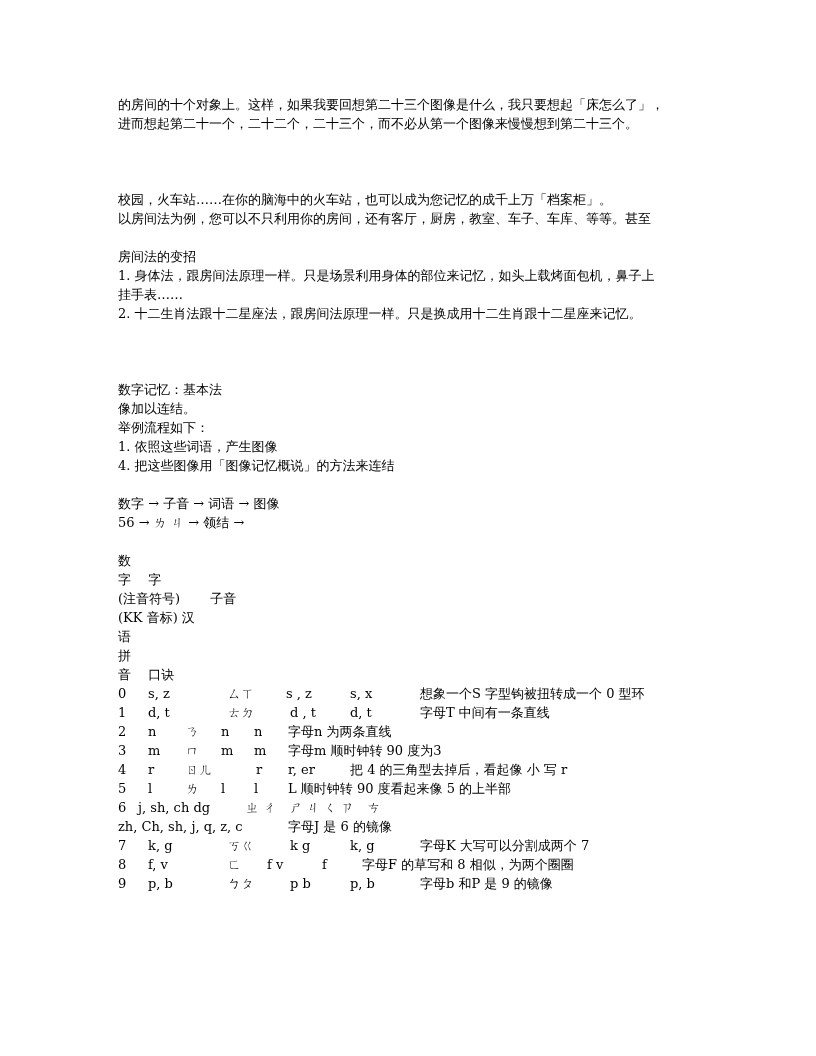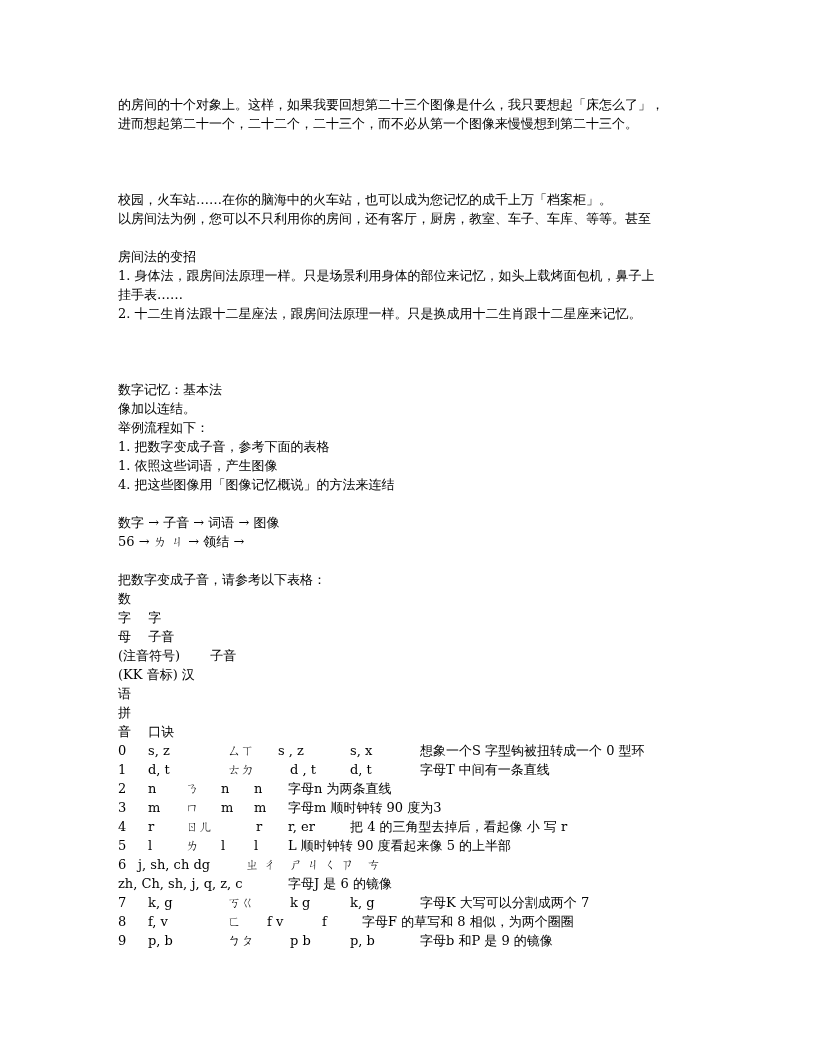--- a/index.html
+++ b/index.html
@@ -26,46 +26,43 @@
   <div class="line">房间法的变招</div>
   <div class="line">1. 身体法，跟房间法原理一样。只是场景利用身体的部位来记忆，如头上载烤面包机，鼻子上</div>
   <div class="line">挂手表……</div>
   <div class="line">2. 十二生肖法跟十二星座法，跟房间法原理一样。只是换成用十二生肖跟十二星座来记忆。</div>
   <div class="gap"></div>
     <div class="gap"></div>
     <div class="gap"></div>
   <div class="line">数字记忆：基本法</div>
   <div class="line">像加以连结。</div>
   <div class="line">举例流程如下：</div>
-  <div class="line">1. 把数字变成子音，参考下面的表格</div>
   <div class="line">1. 依照这些词语，产生图像</div>
   <div class="line">4. 把这些图像用「图像记忆概说」的方法来连结</div>
   <div class="gap"></div>
   <div class="line">数字 → 子音 → 词语 → 图像</div>
   <div class="line">56 → ㄌ ㄐ → 领结 →</div>
   <div class="gap"></div>
-  <div class="line">把数字变成子音，请参考以下表格：</div>
 
   <div>
     <div class="line">数</div>
     <div class="line">字　 字</div>
-    <div class="line">母　 子音</div>
     <div class="line">(注音符号)　　 子音</div>
     <div class="line">(KK 音标) 汉</div>
     <div class="line">语</div>
     <div class="line">拼</div>
     <div class="line">音　 口诀</div>
   </div>
 
   <div>
     <div class="row">
       <span style="left:0">0</span>
       <span style="left:30px">s, z</span>
       <span style="left:110px">ㄙㄒ</span>
-      <span style="left:160px">s , z</span>
+      <span style="left:168px">s , z</span>
       <span style="left:232px">s, x</span>
       <span style="left:302px">想象一个S 字型钩被扭转成一个 0 型环</span>
     </div>
     <div class="row">
       <span style="left:0">1</span>
       <span style="left:30px">d, t</span>
       <span style="left:110px">ㄊㄉ</span>
       <span style="left:172px">d , t</span>
       <span style="left:232px">d, t</span>
       <span style="left:302px">字母T 中间有一条直线</span>

